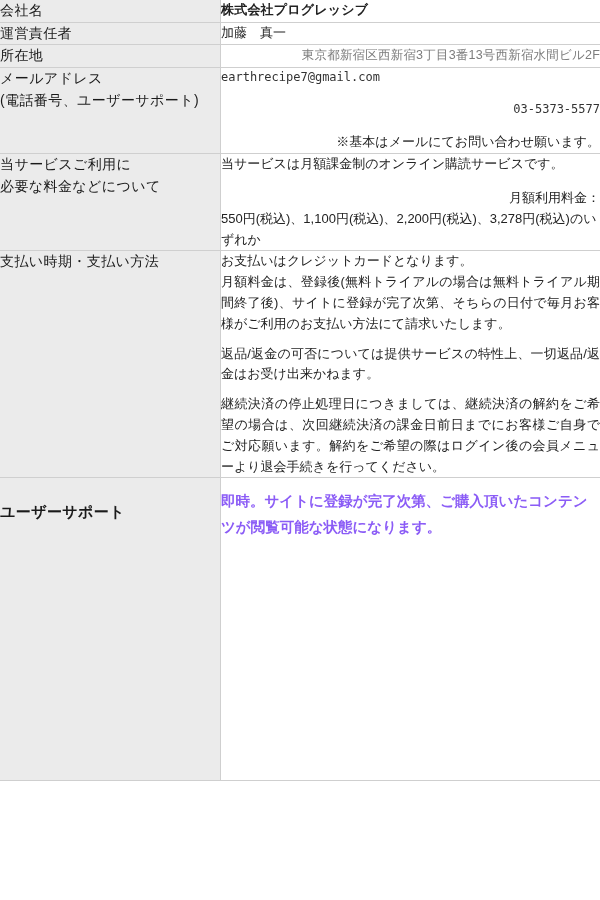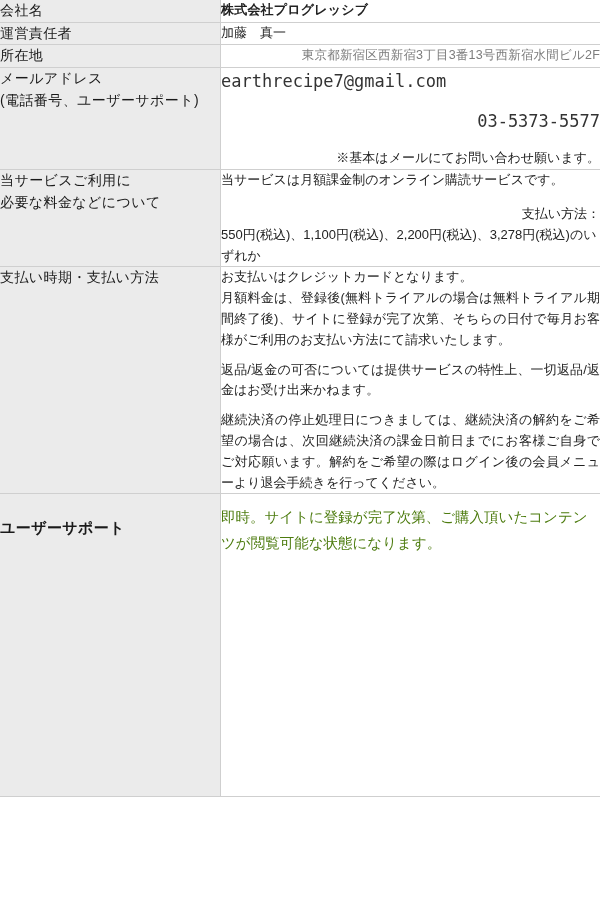--- a/index.html
+++ b/index.html
@@ -69,39 +69,40 @@
     font-size: 13px;
   }
   .val-gray {
     color: #7c7c7c;
     font-size: 12.5px;
     letter-spacing: 0.2px;
     text-align: right;
   }
   .val-mono {
     font-family: "DejaVu Sans Mono", monospace;
-    font-size: 17px;
+    font-size: 12px;
     color: #333333;
   }
   .spaced {
     margin-top: 13px;
     text-align: right;
   }
   .spaced-sm {
     margin-top: 9px;
   }
   .justify {
     text-align: justify;
     text-justify: inter-ideograph;
   }
   .row-delivery .value-cell {
     font-size: 14.5px;
     line-height: 1.75;
     padding-top: 11px;
-    color: #4d7c0f;
+    color: #8b5cf6;
+    font-weight: bold;
   }
   .filler {
     height: 240px;
   }
   .no-border td {
     border-bottom: none;
   }
   .watermark {
     position: absolute;
     right: 34px;
@@ -153,21 +154,21 @@
         </td>
       </tr>
 
       <tr class="row-fee">
         <td class="label-cell">
           <div>当サービスご利用に</div>
           <div>必要な料金などについて</div>
         </td>
         <td class="value-cell">
           <div class="val-plain">当サービスは月額課金制のオンライン購読サービスです。</div>
-          <div class="val-plain spaced">支払い方法：</div>
+          <div class="val-plain spaced">月額利用料金：</div>
           <div class="val-plain">550円(税込)、1,100円(税込)、2,200円(税込)、3,278円(税込)のいずれか</div>
         </td>
       </tr>
 
       <tr class="row-payment">
         <td class="label-cell">支払い時期・支払い方法</td>
         <td class="value-cell">
           <div class="val-plain">お支払いはクレジットカードとなります。</div>
           <div class="val-plain justify">月額料金は、登録後(無料トライアルの場合は無料トライアル期間終了後)、サイトに登録が完了次第、そちらの日付で毎月お客様がご利用のお支払い方法にて請求いたします。</div>
           <div class="val-plain justify spaced-sm">返品/返金の可否については提供サービスの特性上、一切返品/返金はお受け出来かねます。</div>

